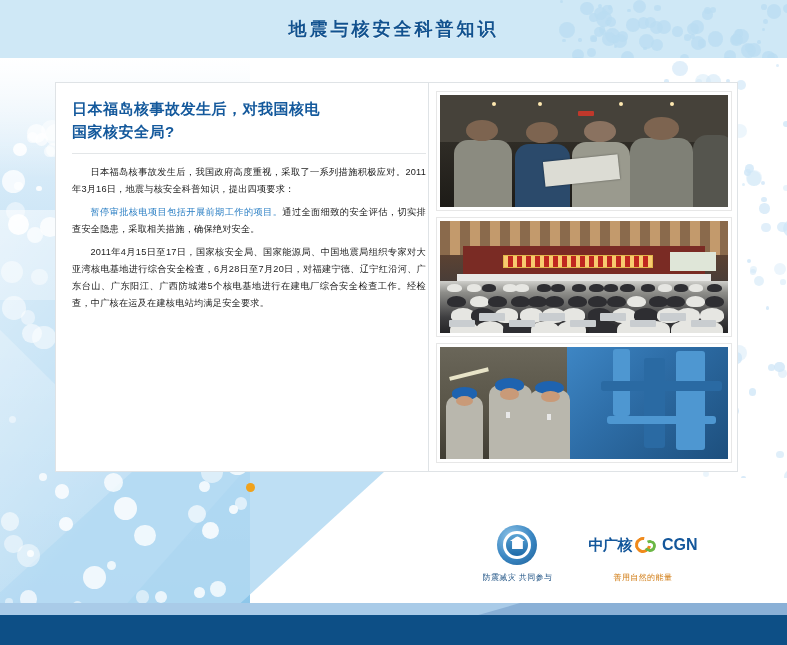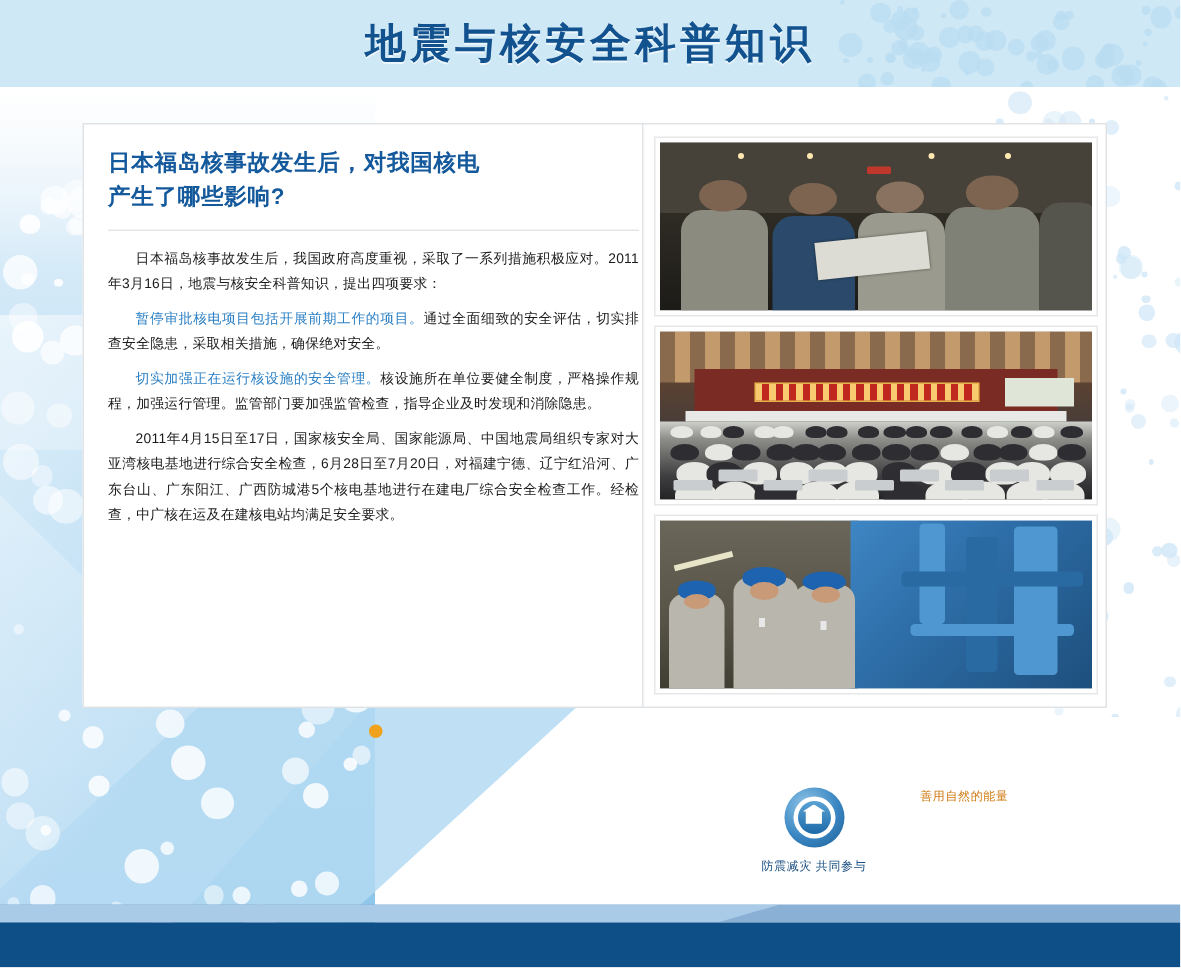--- a/index.html
+++ b/index.html
@@ -49,21 +49,21 @@
   }
 
   
   .header {
     position: absolute; left: 0; top: 0; width: 787px; height: 58px;
     background: #cfe8f6; overflow: hidden;
   }
   .header-title {
     position: absolute; left: 0; top: 0; width: 787px; height: 58px;
     display: flex; align-items: center; justify-content: center;
-    color: #12528f; font-size: 27px; font-weight: bold; letter-spacing: 3px;
+    color: #12528f; font-size: 18px; font-weight: bold; letter-spacing: 3px;
     text-shadow: 0 1px 0 rgba(255,255,255,.6);
   }
 
   
   .bar-mid {
     position: absolute; left: 0; bottom: 30px; width: 787px; height: 12px;
     background: #8ab0d6;
   }
   .bar-mid-clip {
     position: absolute; left: 0; bottom: 30px; width: 520px; height: 12px;
@@ -528,33 +528,30 @@
       <div class="bub" style="width: 18.1783px; height: 18.1783px; left: 145.227px; top: 111.384px; opacity: 0.88;"></div>
     </div>
 
   <div class="bar-mid"></div>
   <div class="bar-mid-clip"></div>
   <div class="bar-bottom"></div>
 
   <div class="panel panel-left">
     <div class="heading">
       <span>日本福岛核事故发生后，对我国核电</span><br>
-      <span>产生了哪些影响</span><span class="q">?</span>
+      <span>国家核安全局</span><span class="q">?</span>
     </div>
     <div class="heading-rule"></div>
 
     <div class="body-text">
       <p>
         <span>日本福岛核事故发生后，我国政府高度重视，采取了一系列措施积极应对。2011年3月16日，地震与核安全科普知识，提出四项要求：</span>
       </p>
       <p>
         <span class="hl">暂停审批核电项目包括开展前期工作的项目。</span><span>通过全面细致的安全评估，切实排查安全隐患，采取相关措施，确保绝对安全。</span>
-      </p>
-      <p>
-        <span class="hl">切实加强正在运行核设施的安全管理。</span><span>核设施所在单位要健全制度，严格操作规程，加强运行管理。监管部门要加强监管检查，指导企业及时发现和消除隐患。</span>
       </p>
       <p>
         <span>2011年4月15日至17日，国家核安全局、国家能源局、中国地震局组织专家对大亚湾核电基地进行综合安全检查，6月28日至7月20日，对福建宁德、辽宁红沿河、广东台山、广东阳江、广西防城港5个核电基地进行在建电厂综合安全检查工作。经检查，中广核在运及在建核电站均满足安全要求。</span>
       </p>
     </div>
   </div>
 
   <div class="panel panel-right">
     <div class="photos">
 
@@ -685,18 +682,26 @@
       <div class="seal-wrap">
         <div class="seal-outer"></div>
         <div class="seal-inner"></div>
         <div class="seal-core"></div>
         <div class="seal-house"></div>
       </div>
       <div class="logo-caption">防震减灾 共同参与</div>
     </div>
 
     <div class="logo-block">
+      <div class="cgn-wrap">
+        <span class="cgn-cn">中广核</span>
+        <span class="cgn-mark">
+          <span class="swirl-o"></span>
+          <span class="swirl-g"></span>
+        </span>
+        <span class="cgn-en">CGN</span>
+      </div>
       <div class="cgn-caption">善用自然的能量</div>
     </div>
 
   </div>
 
 </div>
 
 </body></html>

